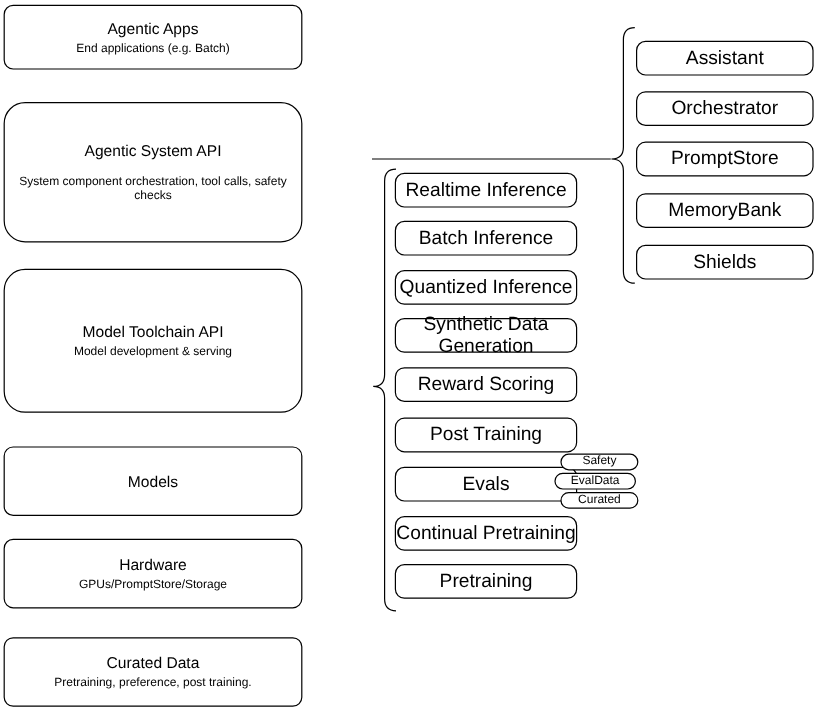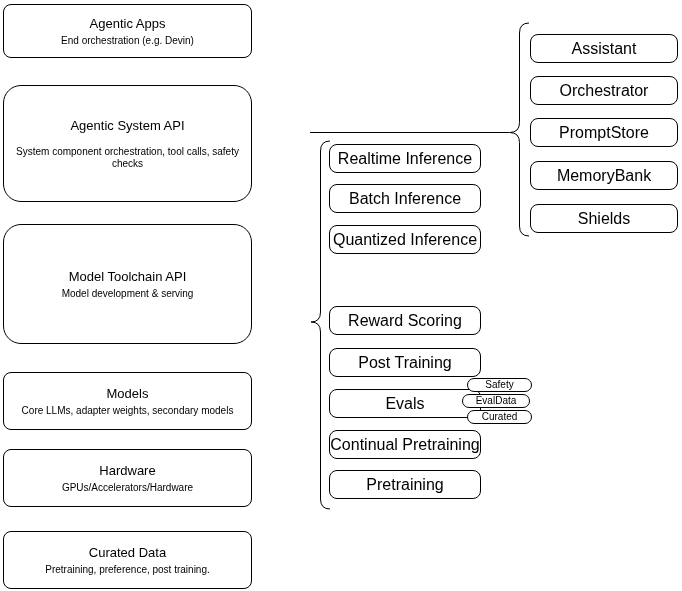--- a/index.html
+++ b/index.html
@@ -78,51 +78,51 @@
 <div class="canvas">
 
   <svg class="connectors" viewBox="0 0 682 591">
     <path d="M 310 132.5 L 509 132.5"></path>
     <path d="M 529 23 Q 519.5 23 519.5 33 L 519.5 122.5 Q 519.5 132.5 509.5 132.5 Q 519.5 132.5 519.5 142.5 L 519.5 226 Q 519.5 236 529 236"></path>
     <path d="M 330 141 Q 320.5 141 320.5 151 L 320.5 312 Q 320.5 322 311 322 Q 320.5 322 320.5 332 L 320.5 499 Q 320.5 509 330 509"></path>
   </svg>
 
   <div class="lnode" style="top:4px;height:54px;">
     <div class="title">Agentic Apps</div>
-    <div class="subtitle">End orchestration (e.g. Devin)</div>
+    <div class="subtitle">End applications (e.g. Batch)</div>
   </div>
 
   <div class="lnode r18" style="top:85px;height:117px;gap:13px;">
     <div class="title">Agentic System API</div>
     <div class="subtitle">System component orchestration, tool calls, safety checks</div>
   </div>
 
   <div class="lnode r18" style="top:224px;height:120px;">
     <div class="title">Model Toolchain API</div>
     <div class="subtitle">Model development &amp; serving</div>
   </div>
 
   <div class="lnode" style="top:372px;height:58px;">
     <div class="title">Models</div>
-    <div class="subtitle">Core LLMs, adapter weights, secondary models</div>
   </div>
 
   <div class="lnode" style="top:449px;height:58px;">
     <div class="title">Hardware</div>
-    <div class="subtitle">GPUs/Accelerators/Hardware</div>
+    <div class="subtitle">GPUs/PromptStore/Storage</div>
   </div>
 
   <div class="lnode" style="top:531px;height:58px;">
     <div class="title">Curated Data</div>
     <div class="subtitle">Pretraining, preference, post training.</div>
   </div>
 
   <div class="mnode" style="top:144px;">Realtime Inference</div>
   <div class="mnode" style="top:225px;">Quantized Inference</div>
   <div class="mnode" style="top:184px;">Batch Inference</div>
+  <div class="mnode" style="top:265px;">Synthetic Data Generation</div>
   <div class="mnode" style="top:306px;">Reward Scoring</div>
   <div class="mnode" style="top:348px;">Post Training</div>
   <div class="mnode" style="top:389px;">Evals</div>
   <div class="mnode" style="top:430px;">Continual Pretraining</div>
   <div class="mnode" style="top:470px;">Pretraining</div>
 
   <div class="tag" style="left:467px;top:378px;width:65px;">Safety</div>
   <div class="tag" style="left:462px;top:394px;width:68px;">EvalData</div>
   <div class="tag" style="left:467px;top:410px;width:65px;">Curated</div>
 

